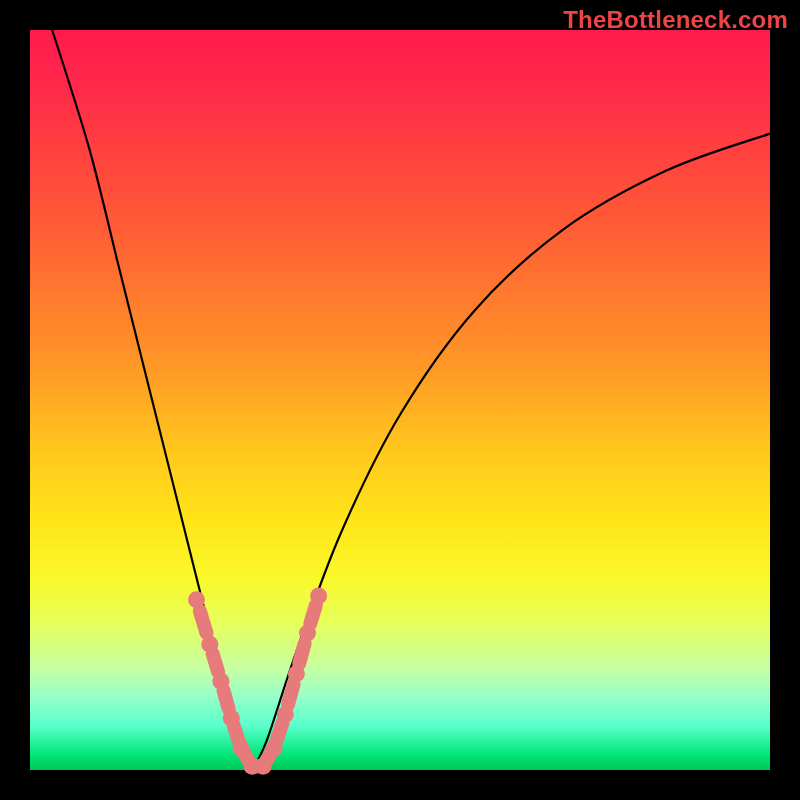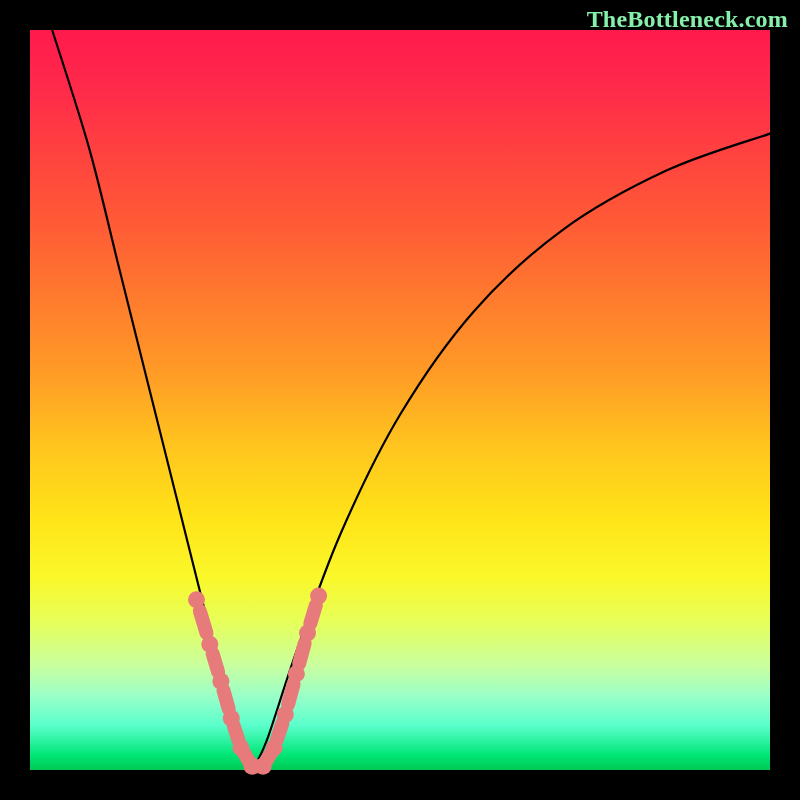--- a/index.html
+++ b/index.html
@@ -31,24 +31,24 @@
       #9affc8 90%,
       #5affcc 94%,
       #00e676 98%,
       #00c853 100%
     );
   }
   .watermark {
     position: absolute;
     top: 6px;
     right: 12px;
-    font-family: Liberation Serif, serif;
+    font-family: Liberation Sans, sans-serif;
     font-size: 24px;
     font-weight: 600;
-    color: #86efac;
+    color: #ef4444;
     letter-spacing: 0.2px;
     user-select: none;
   }
   svg.plot {
     position: absolute;
     left: 0;
     top: 0;
     width: 740px;
     height: 740px;
     overflow: visible;

